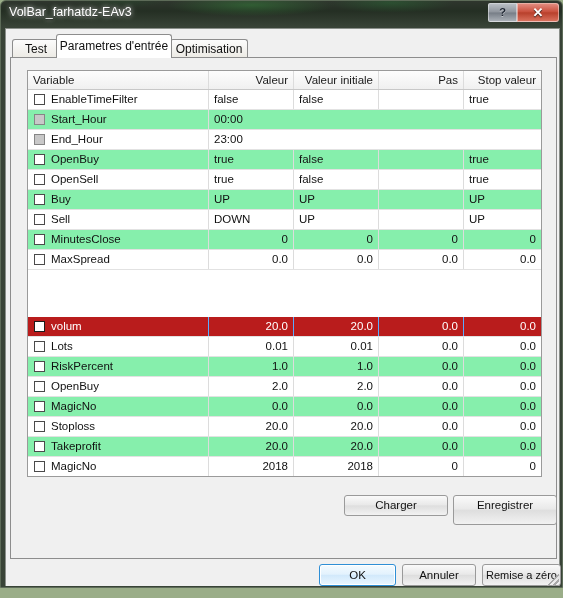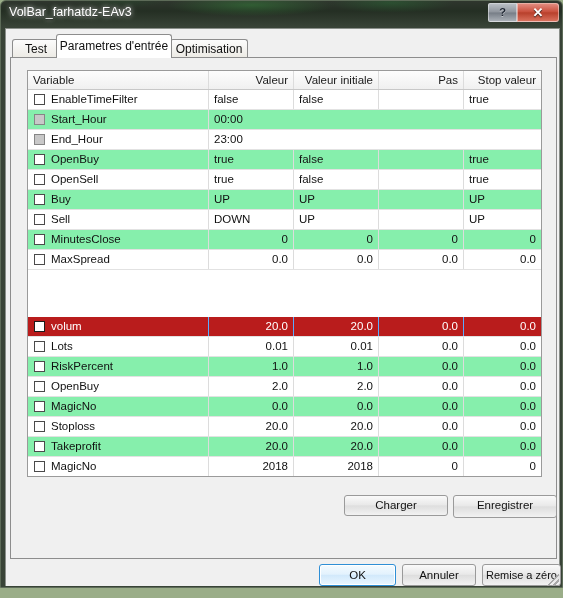--- a/index.html
+++ b/index.html
@@ -207,21 +207,21 @@
     background: linear-gradient(180deg, #fafafa 0%, #e9e9e9 46%, #dedede 52%, #f2f2f2 100%);
     border: 1px solid #9a9a9a;
     border-radius: 3px;
     font-size: 11.5px;
     color: #111;
     text-align: center;
     cursor: default;
     white-space: nowrap;
   }
   #btn-charger { left: 333px; top: 437px; width: 104px; height: 21px; line-height: 19px; }
-  #btn-enregistrer { left: 442px; top: 437px; width: 104px; height: 23px; line-height: 19px; }
+  #btn-enregistrer { left: 442px; top: 437px; width: 104px; height: 30px; line-height: 19px; }
 
   
   #footer { position: absolute; left: 0; top: 532px; width: 555px; height: 26px; }
   #btn-ok {
     left: 313px; top: 3px; width: 77px; height: 22px; line-height: 20px;
     border: 1px solid #2e8fd6;
     box-shadow: inset 0 0 0 1px #ffffff;
     background: linear-gradient(180deg, #f4fbff 0%, #e3f2fd 46%, #d2e9fb 52%, #eaf6ff 100%);
   }
   #btn-annuler { left: 396px; top: 3px; width: 74px; height: 22px; line-height: 20px; }

